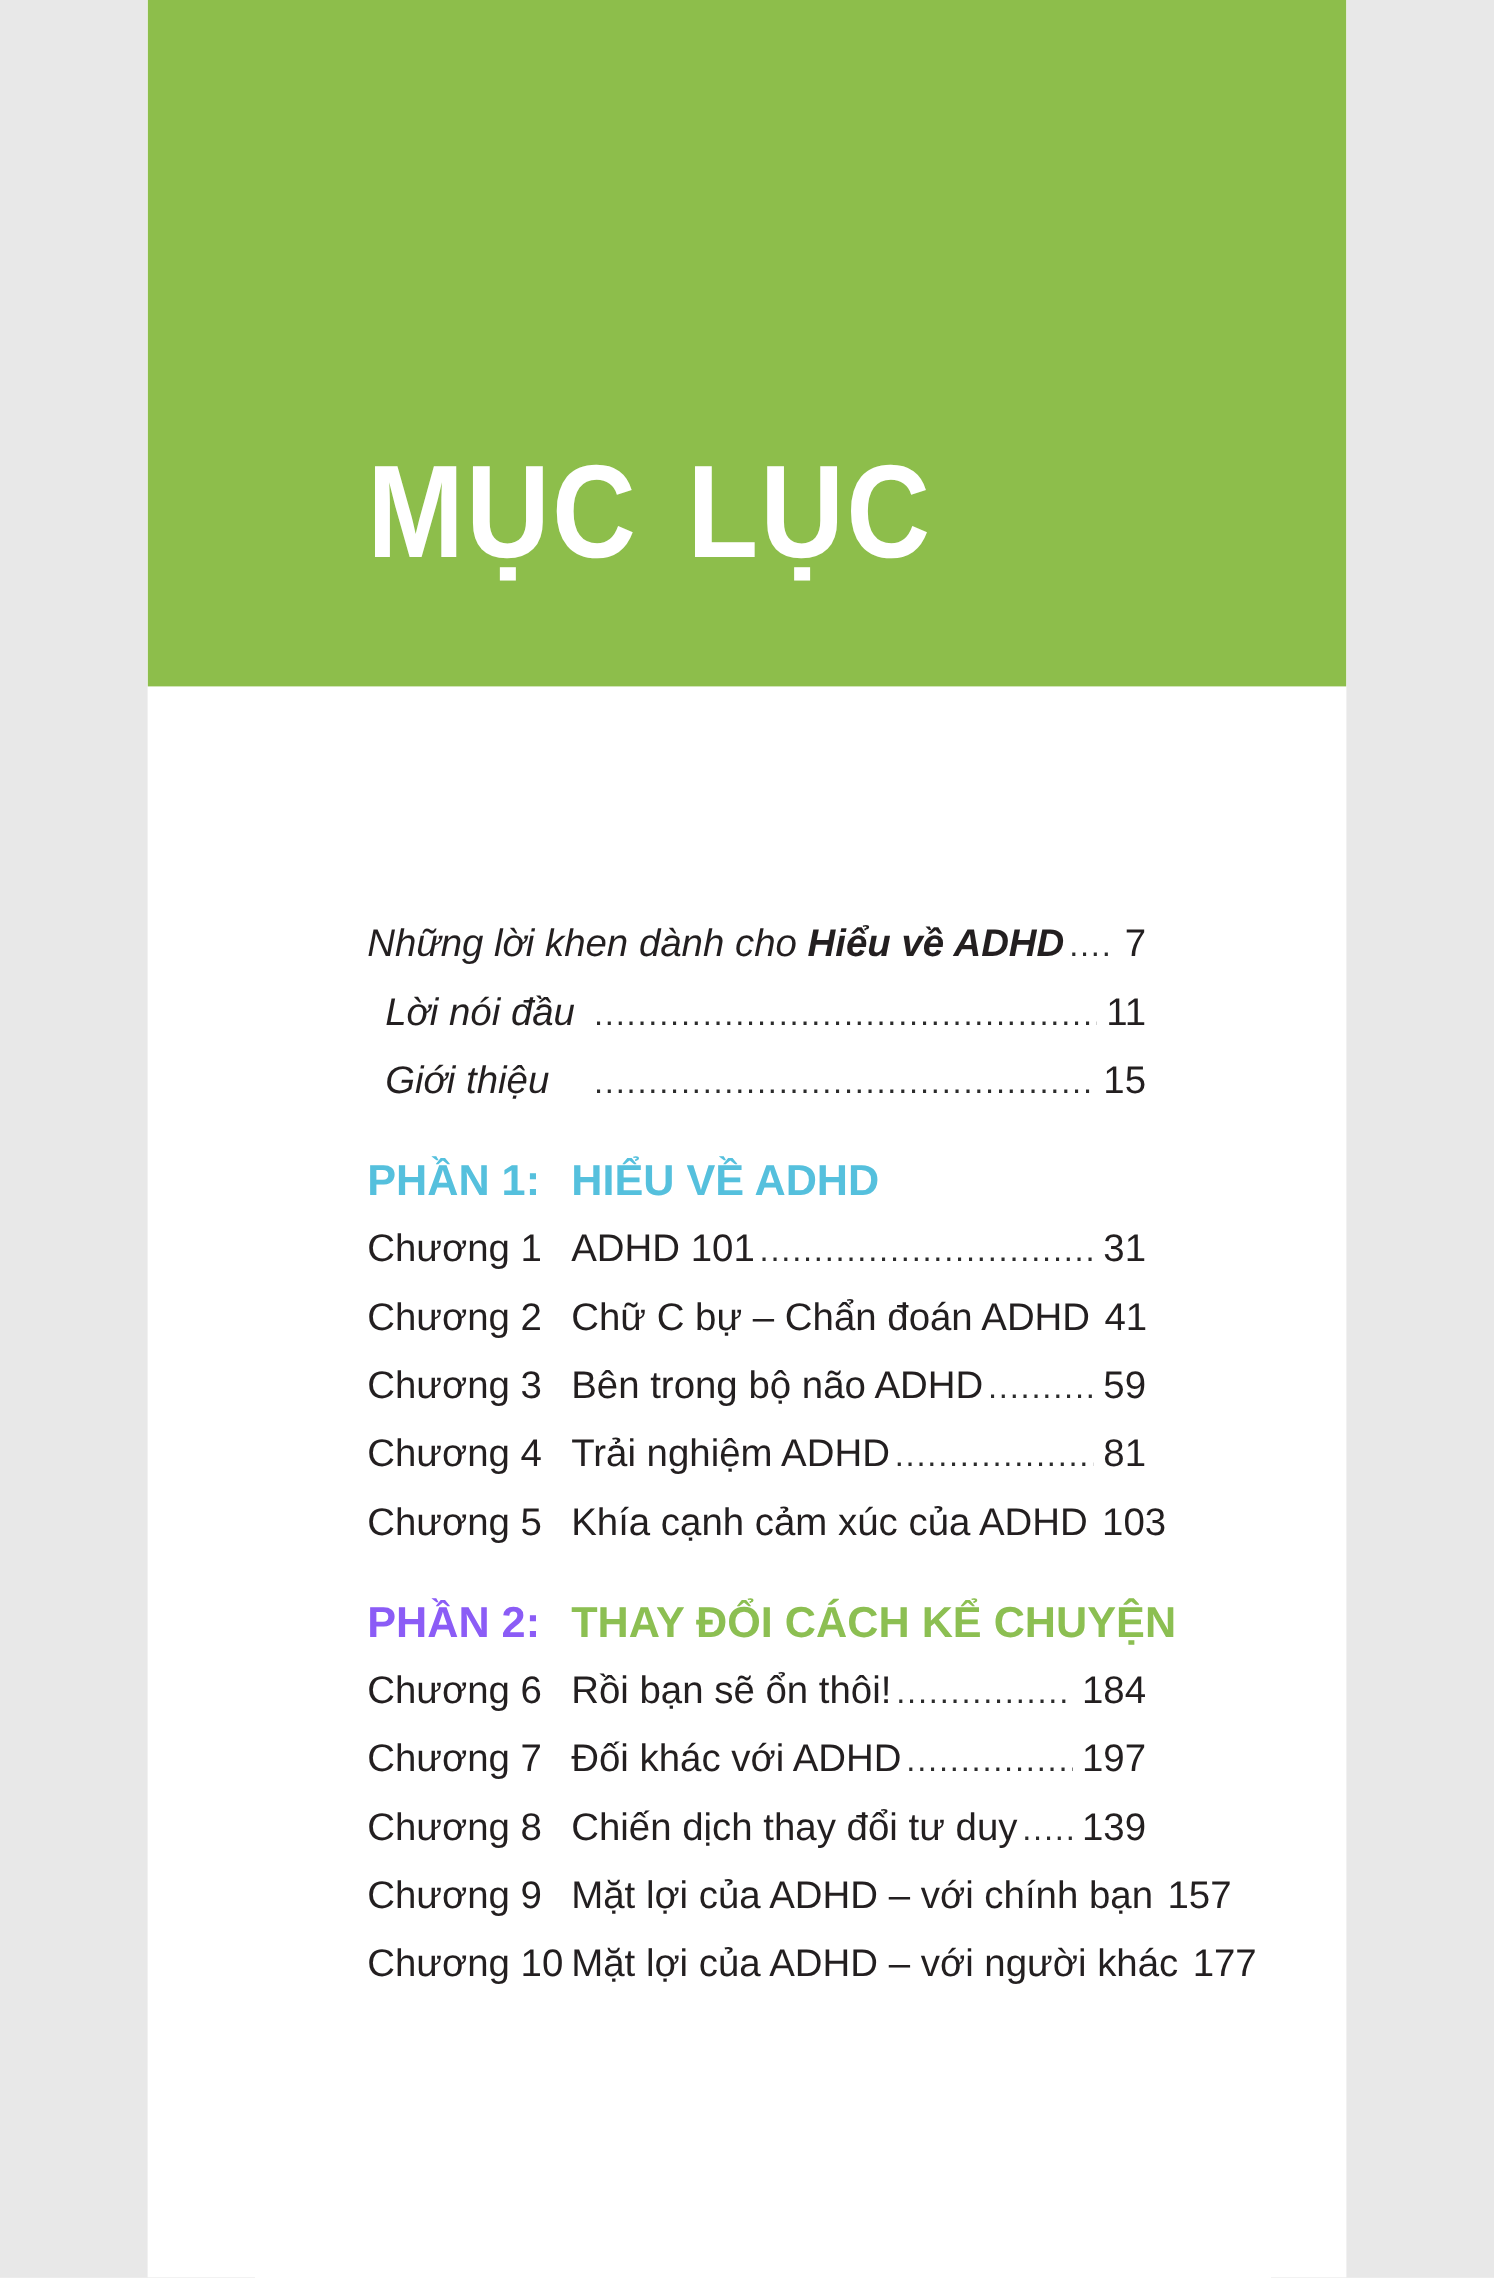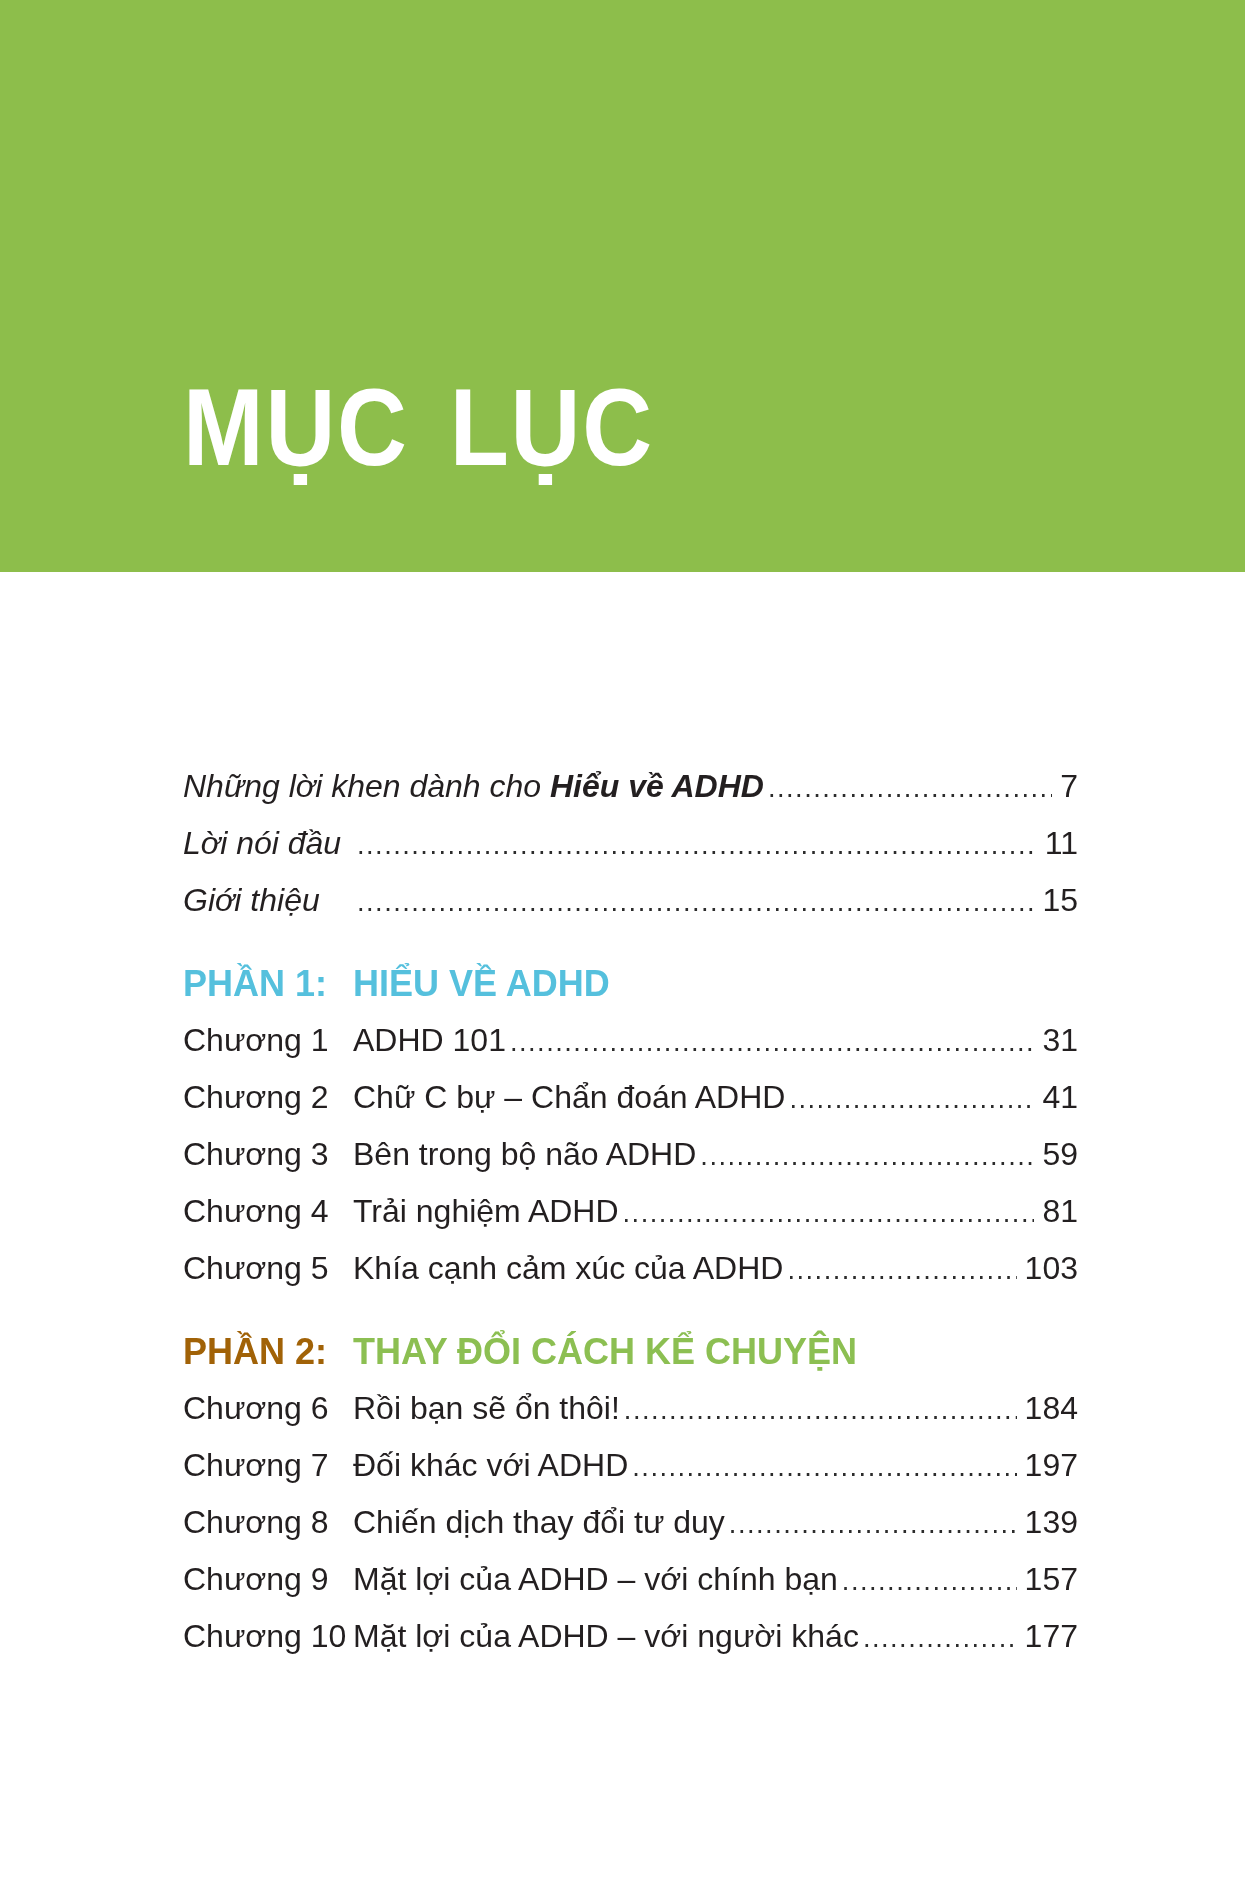--- a/index.html
+++ b/index.html
@@ -1,18 +1,18 @@
 <!DOCTYPE html>
 <html lang="vi"><head>
 <meta charset="utf-8">
 <style>
   html,body{margin:0;padding:0;background:#e8e8e8;}
   .page{
     position:relative;
-    width:1245px;
+    width:999px;
     height:1898px;
     margin:0 auto;
     background:#ffffff;
     font-family:"Liberation Sans","DejaVu Sans",sans-serif;
     color:#231f20;
     overflow:hidden;
   }
   
   .banner{
     width:100%;
@@ -41,21 +41,21 @@
     display:flex;
     align-items:center;
     height:57px;
     line-height:57px;
     font-size:32px;
     white-space:nowrap;
   }
   .front-matter{margin-top:186px;}
   .section{margin-top:26px;}
   .fm-label{font-style:italic;flex:0 0 auto;}
-  .fm-label.short{min-width:170px;}
+  .fm-label.short{min-width:170px;margin-left:15px;}
   .fm-label b{font-style:italic;font-weight:bold;}
   .ch-label{flex:0 0 170px;}
   .ch-title{flex:0 0 auto;}
   .row.head{font-weight:bold;font-size:36px;}
   .row.head .ch-label{font-weight:bold;}
   .leader{
     flex:1 1 auto;
     overflow:hidden;
     white-space:nowrap;
     margin:0 8px 0 4px;
@@ -130,21 +130,21 @@
       <div class="row">
         <span class="ch-label">Chương 5</span>
         <span class="ch-title">Khía cạnh cảm xúc của ADHD</span>
         <span class="leader"></span>
         <span class="pagenum">103</span>
       </div>
     </section>
 
     <section class="section">
       <div class="row head">
-        <span class="ch-label" style="color: #a16207;">PHẦN 2:</span>
+        <span class="ch-label" style="color: #8b5cf6;">PHẦN 2:</span>
         <span class="part-title" style="color: rgb(140, 191, 82);">THAY ĐỔI CÁCH KỂ CHUYỆN</span>
       </div>
       <div class="row">
         <span class="ch-label">Chương 6</span>
         <span class="ch-title">Rồi bạn sẽ ổn thôi!</span>
         <span class="leader"></span>
         <span class="pagenum">184</span>
       </div>
       <div class="row">
         <span class="ch-label">Chương 7</span>

